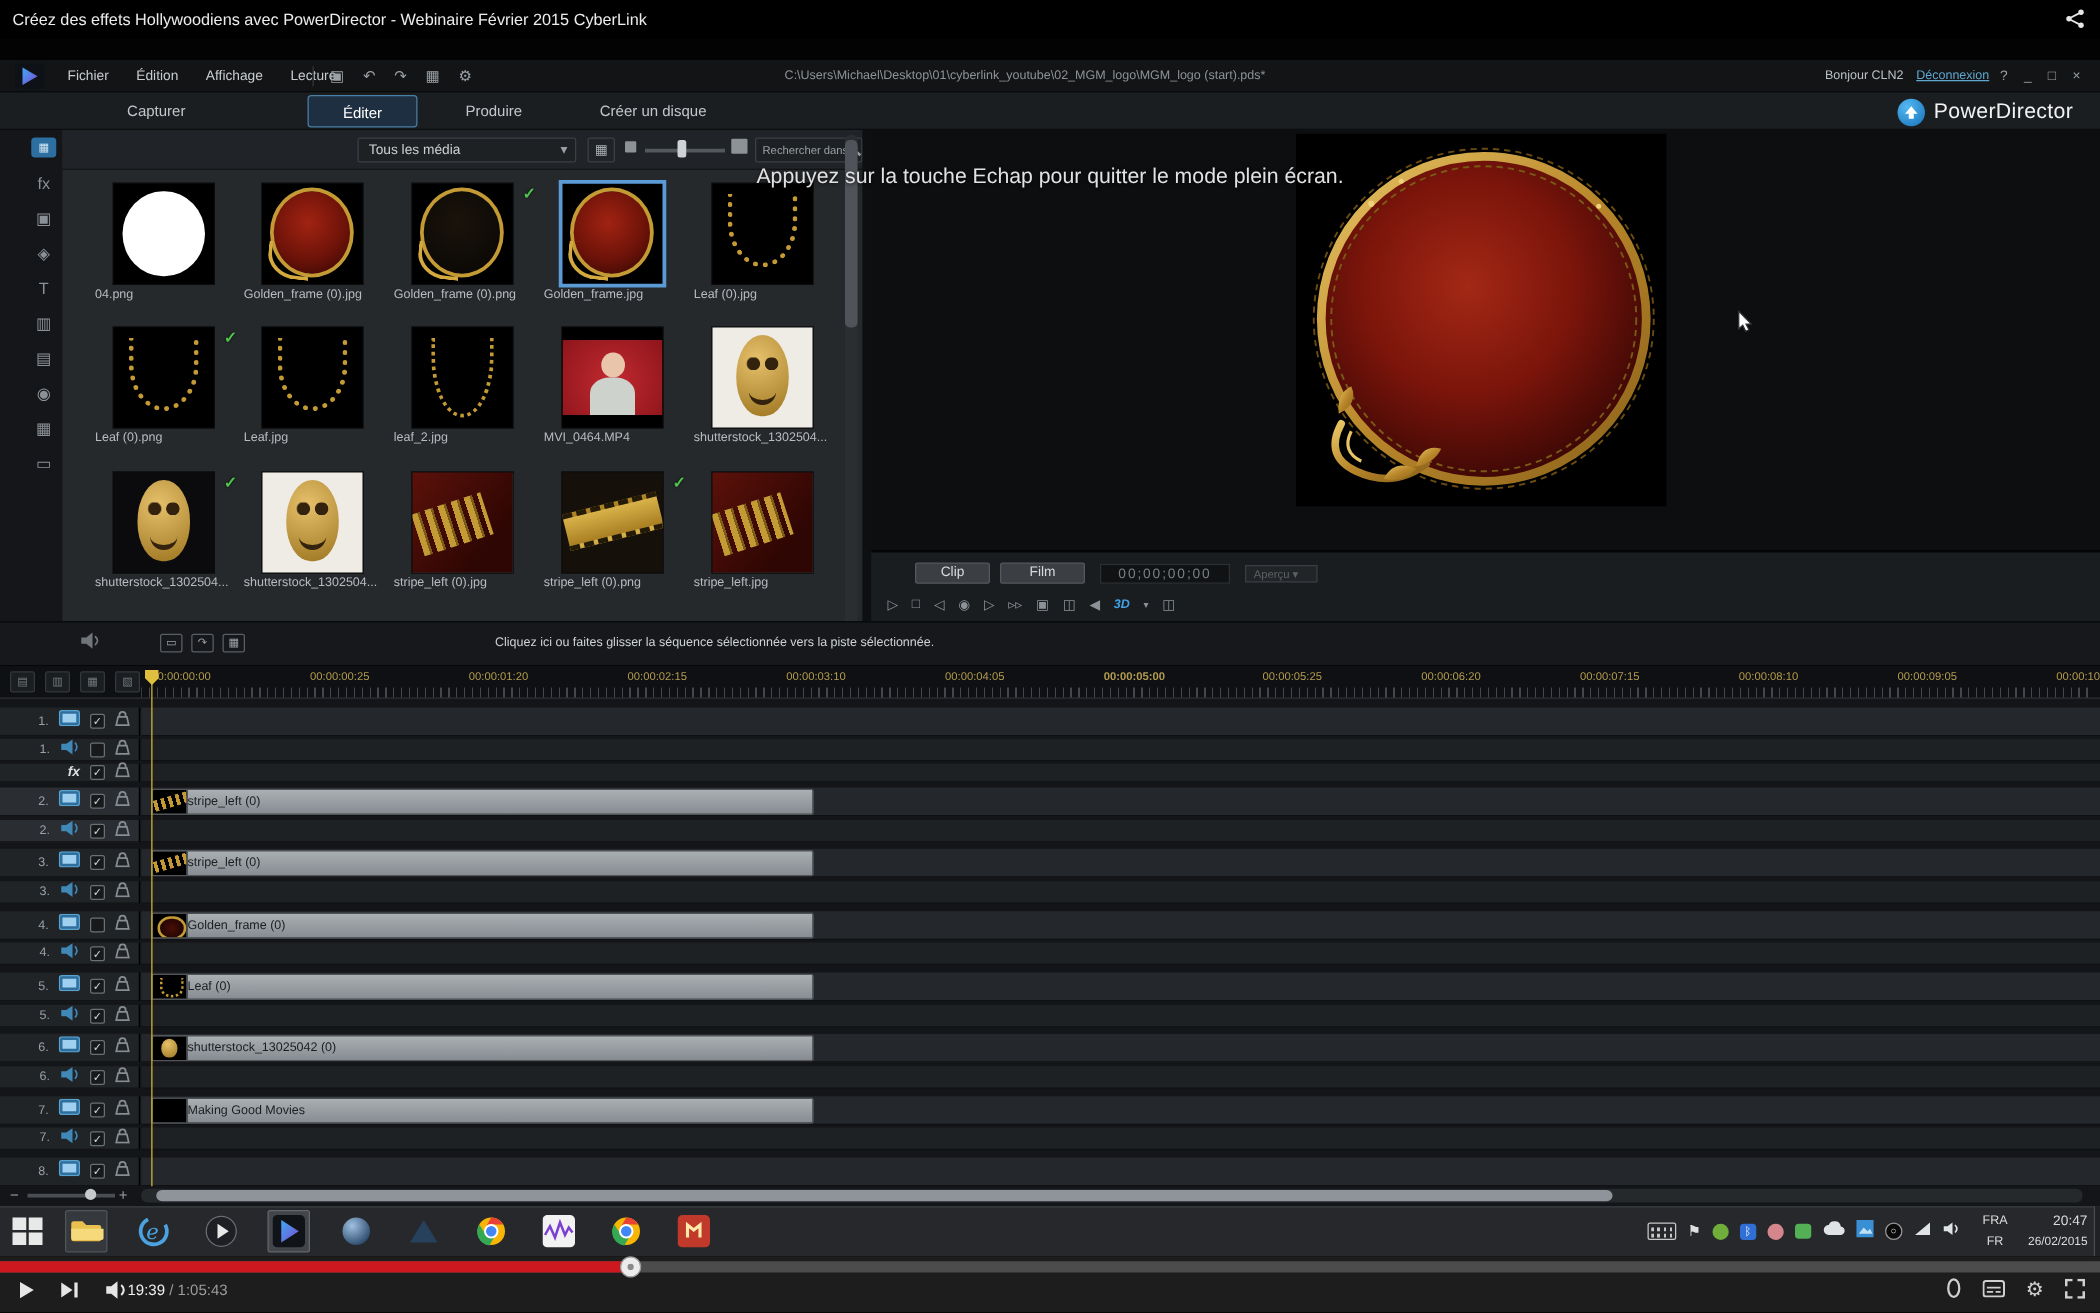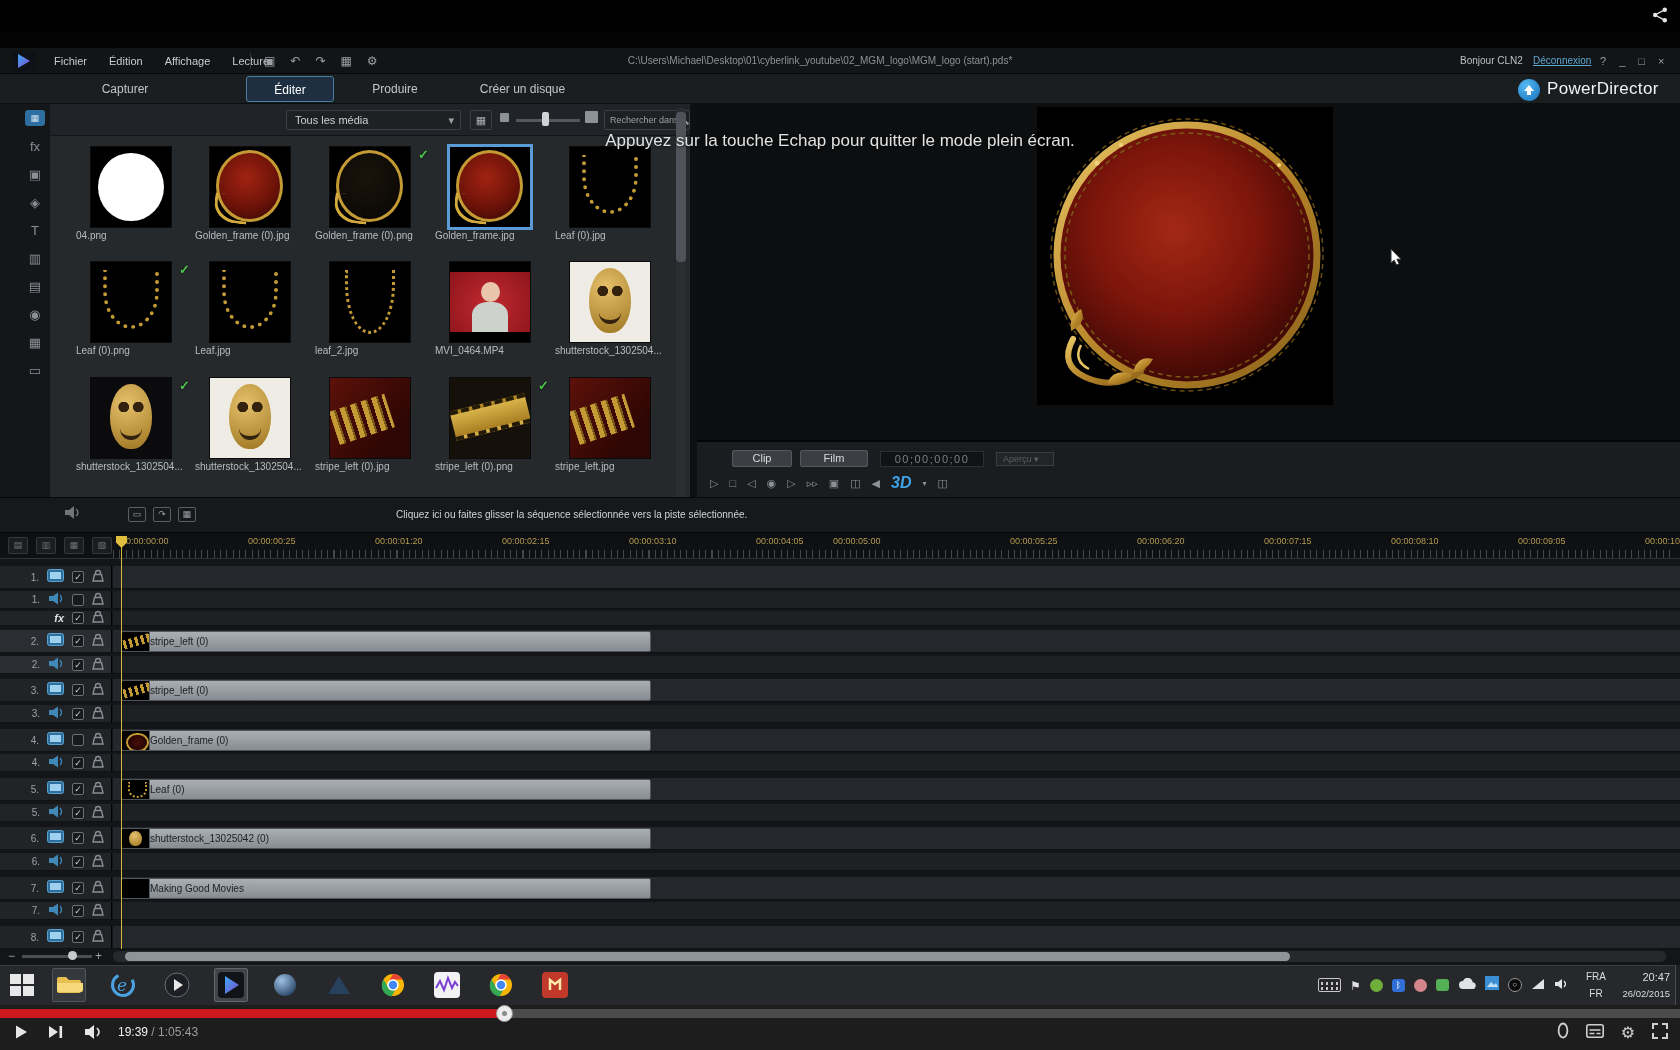--- a/index.html
+++ b/index.html
@@ -13,21 +13,21 @@
     font-size:13px;line-height:31px;padding-left:10px}
   #yt-share{right:12px;top:7px}
   #yt-bar{left:0;top:1005px;width:1680px;height:45px;background:#1d1d1d}
   #yt-progress{left:0;top:1009px;width:1680px;height:9px;background:#4c4c4c}
   #yt-played{left:0;top:0;height:9px;background:#cc181e}
   #yt-scrubber{top:-4px;width:17px;height:17px;border-radius:50%;background:#ececec;
     border:1px solid #9a9a9a}
   #yt-scrubber::after{content:"";position:absolute;left:5px;top:5px;width:5px;height:5px;
     border-radius:50%;background:#8a8a8a}
   .yt-ctl{top:1023px}
-  #yt-time{left:118px;top:1019px;height:26px;line-height:26px;font-size:12px;color:#9c9c9c}
+  #yt-time{left:102px;top:1019px;height:26px;line-height:26px;font-size:12px;color:#9c9c9c}
   #yt-time b{color:#efefef;font-weight:normal}
   #yt-right{right:12px;top:1022px;display:flex;gap:17px;align-items:center}
   #yt-right .g{font-size:16px;color:#cfcfcf;line-height:20px}
 
   
   #video-bg{left:0;top:31px;width:1680px;height:974px;background:#030303}
   #pd-bg{left:0;top:48px;width:1680px;height:955px;background:#17191b}
 
   #menubar{left:0;top:48px;width:1680px;height:26px;background:#121416;border-bottom:1px solid #060607}
   #menus{left:54px;top:48px;height:26px;display:flex;gap:22px;align-items:center}
@@ -134,21 +134,21 @@
   .pv-btn{position:absolute;top:8px;height:17px;background:#3b3f43;border:1px solid #55595d;border-radius:2px;
     font-size:11px;color:#d8dadc;text-align:center;line-height:15px}
   #clip-btn{left:35px;width:60px}
   #film-btn{left:103px;width:68px}
   #timecode{left:183px;top:9px;width:104px;height:16px;background:#101214;border:1px solid #2c2f33;
     font-size:11px;color:#798084;letter-spacing:1.5px;text-align:center;line-height:14px}
   #quality{left:299px;top:10px;width:58px;height:14px;background:#222528;border:1px solid #3a3e42;
     font-size:9px;color:#5c6164;line-height:12px;padding-left:6px}
   #transport{left:13px;top:30px;height:22px;display:flex;gap:11px;align-items:center}
   #transport span{font-size:11px;color:#8b9196}
-  #transport .td3{color:#3fa3e6;font-weight:bold;font-style:italic;font-size:16px}
+  #transport .td3{color:#3fa3e6;font-weight:bold;font-style:italic;font-size:10px}
   #transport .chev{font-size:8px;color:#8b9196}
 
   
   #dockbar{left:0;top:497px;width:1680px;height:36px;background:#16181b;
     border-top:1px solid #060708;border-bottom:1px solid #060708}
   #dock-hint{left:396px;top:497px;height:36px;line-height:36px;font-size:10px;color:#d0d3d6}
   .dock-ic{position:absolute;top:507px;width:18px;height:15px;border:1px solid #5a5f64;border-radius:2px;
     color:#9aa0a5;font-size:9px;text-align:center;line-height:13px}
 
   
@@ -220,20 +220,23 @@
   #gplus-bubble::after{content:"";position:absolute;left:6px;bottom:-8px;width:0;height:0;
     border:9px solid transparent;border-top-color:#fdfdfd;transform:rotate(25deg)}
   #gplus-text{position:absolute;left:72px;top:0;font-family:"DejaVu Serif",serif;font-size:50px;color:#fff;
     text-shadow:0 2px 6px rgba(0,0,0,.6);letter-spacing:-1px}
 </style>
 </head>
 <body>
 
 <div id="screen">
 
+  <div id="yt-titlebar" class="abs">
+    <span>Créez des effets Hollywoodiens avec PowerDirector -  Webinaire Février 2015 CyberLink</span>
+  </div>
   <span id="yt-share" class="abs">
     <svg width="16" height="16" viewBox="0 0 16 16">
         <g fill="#e6e6e6">
           <circle cx="12.8" cy="2.8" r="2.2"></circle>
           <circle cx="3.2" cy="8" r="2.2"></circle>
           <circle cx="12.8" cy="13.2" r="2.2"></circle>
         </g>
         <path d="M4.8 7l6.4-3.3M4.8 9l6.4 3.3" stroke="#e6e6e6" stroke-width="1.4"></path>
       </svg>
   </span>
@@ -503,21 +506,21 @@
       <div class="ruler-tool" style="left: 64px;">▦</div>
       <div class="ruler-tool" style="left: 92px;">▧</div>
     </div>
   <div id="ruler-labels">
       <span class="ruler-label" style="left: 121px;">00:00:00:00</span>
       <span class="ruler-label" style="left: 248px;">00:00:00:25</span>
       <span class="ruler-label" style="left: 375px;">00:00:01:20</span>
       <span class="ruler-label" style="left: 502px;">00:00:02:15</span>
       <span class="ruler-label" style="left: 629px;">00:00:03:10</span>
       <span class="ruler-label" style="left: 756px;">00:00:04:05</span>
-      <span class="ruler-label" style="left: 833px;">00:00:05:00</span>
+      <span class="ruler-label" style="left: 883px; font-weight: bold;">00:00:05:00</span>
       <span class="ruler-label" style="left: 1010px;">00:00:05:25</span>
       <span class="ruler-label" style="left: 1137px;">00:00:06:20</span>
       <span class="ruler-label" style="left: 1264px;">00:00:07:15</span>
       <span class="ruler-label" style="left: 1391px;">00:00:08:10</span>
       <span class="ruler-label" style="left: 1518px;">00:00:09:05</span>
       <span class="ruler-label" style="left: 1645px;">00:00:10:00</span>
     </div>
   <div id="ticks" class="abs"></div>
   <div id="tracks">
       <div class="tl-head" style="top: 566px; height: 23px;">

